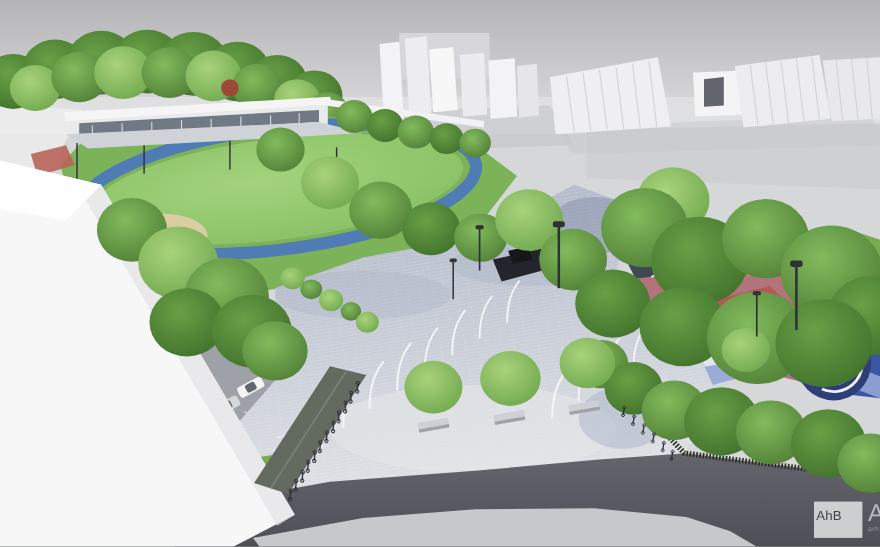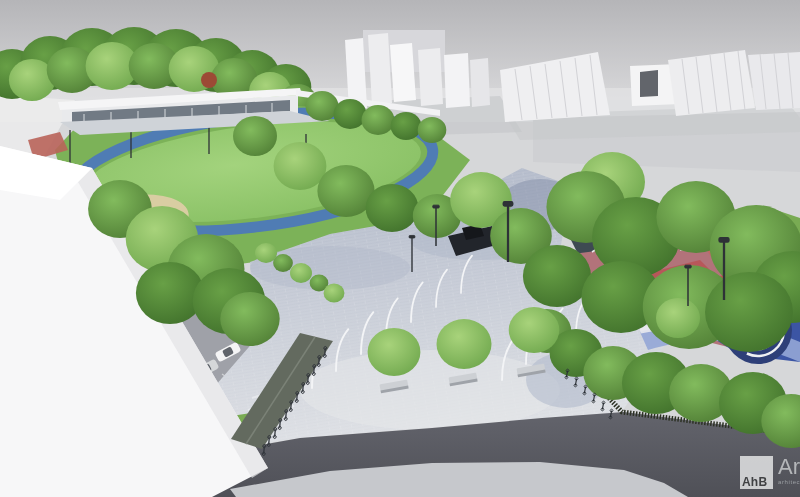--- a/index.html
+++ b/index.html
@@ -14,22 +14,22 @@
   .sFld1{stop-color:var(--field_light)} .sFld2{stop-color:var(--field_green)}
   .sPlz1{stop-color:var(--plaza_shade)} .sPlz2{stop-color:var(--plaza_bright)}
   .sRd1{stop-color:var(--road)} .sRd2{stop-color:var(--road_dark)}
   .fA{fill:url(#gFolA)} .fB{fill:url(#gFolB)} .fC{fill:url(#gFolC)}
   .white{fill:var(--building_white)} .shade{fill:var(--building_shade)}
   .rib{stroke:var(--massing_rib);stroke-width:1;fill:none}
   .track{stroke:var(--track_blue);fill:none}
   .lampc{color:var(--lamp)} .mastc{color:var(--mast_white)}
   
   .logo{position:absolute;left:740px;top:456px;display:flex;align-items:flex-start;gap:5px;}
-  .logo-badge{width:33px;height:33px;background:var(--logo_bg);opacity:.92;display:flex;
-              align-items:flex-end;justify-content:flex-start;padding:1px 2px;box-sizing:border-box;font-weight:bold;}
+  .logo-badge{width:44px;height:33px;background:var(--logo_bg);opacity:.92;display:flex;
+              align-items:flex-end;justify-content:flex-start;padding:14px 2px;box-sizing:border-box;}
   .logo-badge span{font-size:12px;line-height:12px;color:var(--logo_text);letter-spacing:.2px;}
   .logo-text{display:flex;flex-direction:column;white-space:nowrap;}
   .logo-name{font-size:22px;line-height:22px;color:var(--logo_name);font-weight:500;}
   .logo-sub{font-size:6px;line-height:8px;color:var(--logo_sub);letter-spacing:.6px;}
 </style>
 </head>
 <body>
 
 <div class="stage">
 <svg width="800" height="497" viewBox="0 0 800 497">

